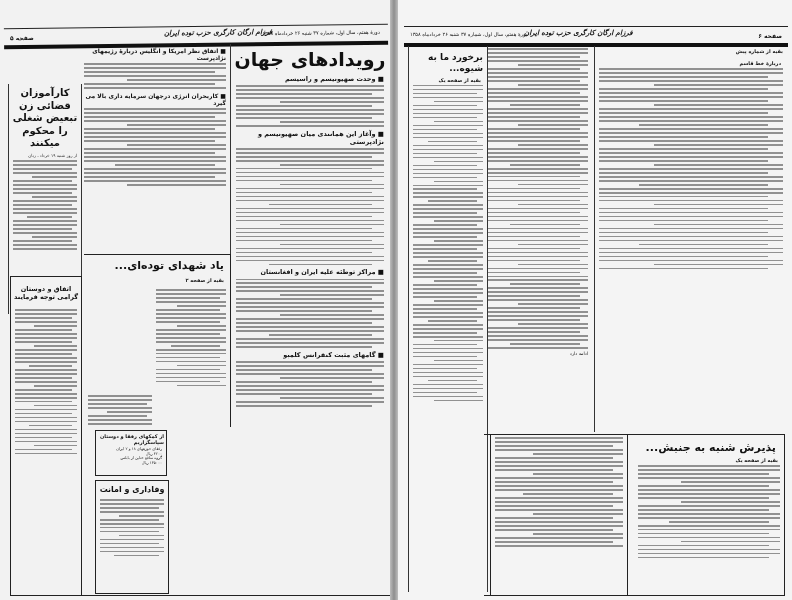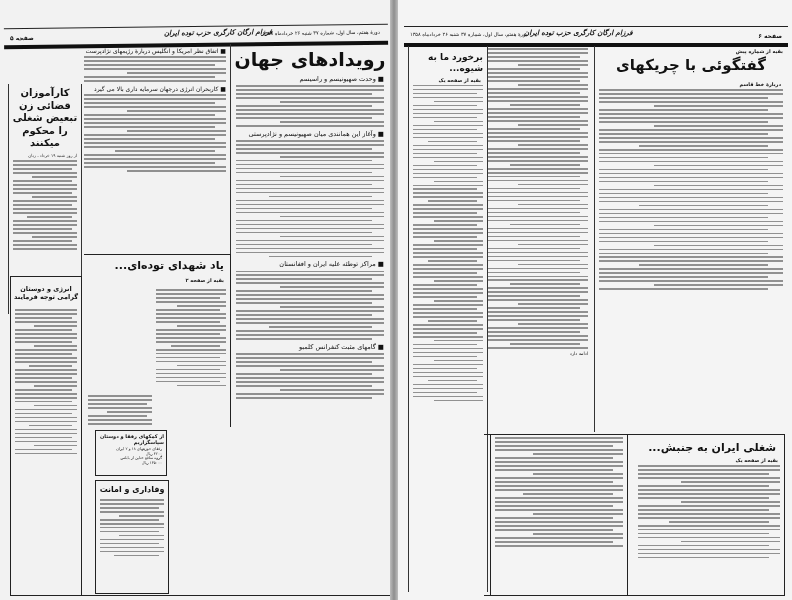--- a/index.html
+++ b/index.html
@@ -16,21 +16,21 @@
     .masthead .issue { position:absolute; top:4px; font-size:5px; white-space:nowrap; }
     #page-left .masthead .pg { left:6px; }
     #page-left .masthead .logo { left:160px; }
     #page-left .masthead .issue { right:8px; }
     #page-right .masthead .pg { right:6px; }
     #page-right .masthead .logo { left:120px; }
     #page-right .masthead .issue { left:6px; }
     .col { position:absolute; border-left:1px solid #333; border-right:1px solid #333; direction:rtl; overflow:hidden; }
     .box { position:absolute; border:1px solid #222; direction:rtl; overflow:hidden; background:transparent; }
     .headline-xl { font-family:"DejaVu Sans", sans-serif; font-weight:bold; text-align:center; line-height:1.25; }
-    .sub { font-weight:normal; font-size:6.5px; margin:3px 4px 2px;text-align:right; }
+    .sub { font-weight:bold; font-size:6.5px; margin:3px 4px 2px;text-align:right; }
     .sub::before { content:"■ "; }
     .body-text { font-size:4.2px; line-height:5.6px; text-align:justify; margin:0 4px; color:#222; }
     .bodylines { margin:2px 4px; }
     .bodylines div { height:1.6px; background:#666; margin:2.4px 0; opacity:.7; }
     .bodylines div:nth-child(3n) { width:92%; margin-right:8%; }
     .bodylines div:nth-child(5n) { width:70%; }
     .cont { font-size:5px; font-weight:bold; margin:2px 6px; }
     .hr { position:absolute; height:1px; background:#222; }
   </style>
 </head>
@@ -232,21 +232,21 @@
         <div></div>
         <div></div>
         <div></div>
         <div></div>
         <div></div>
         <div></div>
       </div>
   </div>
 
   <div class="box" style="left:10px; top:276px; width:70px; height:318px;">
-    <div class="headline-xl" style="font-size:6.5px; margin:8px 2px;">انرژی و دوستان گرامی توجه فرمایند</div>
+    <div class="headline-xl" style="font-size:6.5px; margin:8px 2px;">اتفاق و دوستان گرامی توجه فرمایند</div>
     <div class="bodylines">
         <div></div>
         <div></div>
         <div></div>
         <div></div>
         <div></div>
         <div></div>
         <div></div>
         <div></div>
         <div></div>
@@ -317,21 +317,20 @@
 
 <div class="page" id="page-right">
   <div class="masthead">
     <span class="pg">صفحه ۶</span>
     <span class="logo">فرزام ارگان کارگری حزب توده ایران</span>
     <span class="issue">دورهٔ هفتم، سال اول، شماره ۳۷ شنبه ۲۶ خردادماه ۱۳۵۸</span>
   </div>
 
   <div class="col" style="left:196px; top:46px; width:192px; height:386px; border-left:1px solid #333; border-right:none;">
     <div style="font-size:5px; font-weight:bold; margin:2px 4px;">بقیه از شماره پیش</div>
-    <div class="headline-xl" style="font-size:15px;">گفتگوئی با چریکهای</div>
     <div style="font-size:5px; font-weight:bold; margin:6px 6px 1px;">دربارهٔ خط قاسم</div>
     <div class="bodylines">
         <div></div>
         <div></div>
         <div></div>
         <div></div>
         <div></div>
         <div></div>
         <div></div>
         <div></div>
@@ -545,21 +544,21 @@
         <div></div>
         <div></div>
         <div></div>
         <div></div>
         <div></div>
       </div>
   </div>
 
   <div class="box" style="left:86px; top:434px; width:300px; height:160px; border-left:none;">
     <div style="position:absolute; right:0; top:0; width:150px; height:160px;">
-      <div class="headline-xl" style="font-size:11px; text-align:right; margin:6px 8px 1px;">شغلی ایران به جنبش...</div>
+      <div class="headline-xl" style="font-size:11px; text-align:right; margin:6px 8px 1px;">پذیرش شنبه به جنبش...</div>
       <div class="cont">بقیه از صفحه یک</div>
       <div class="bodylines">
           <div></div>
           <div></div>
           <div></div>
           <div></div>
           <div></div>
           <div></div>
           <div></div>
           <div></div>

